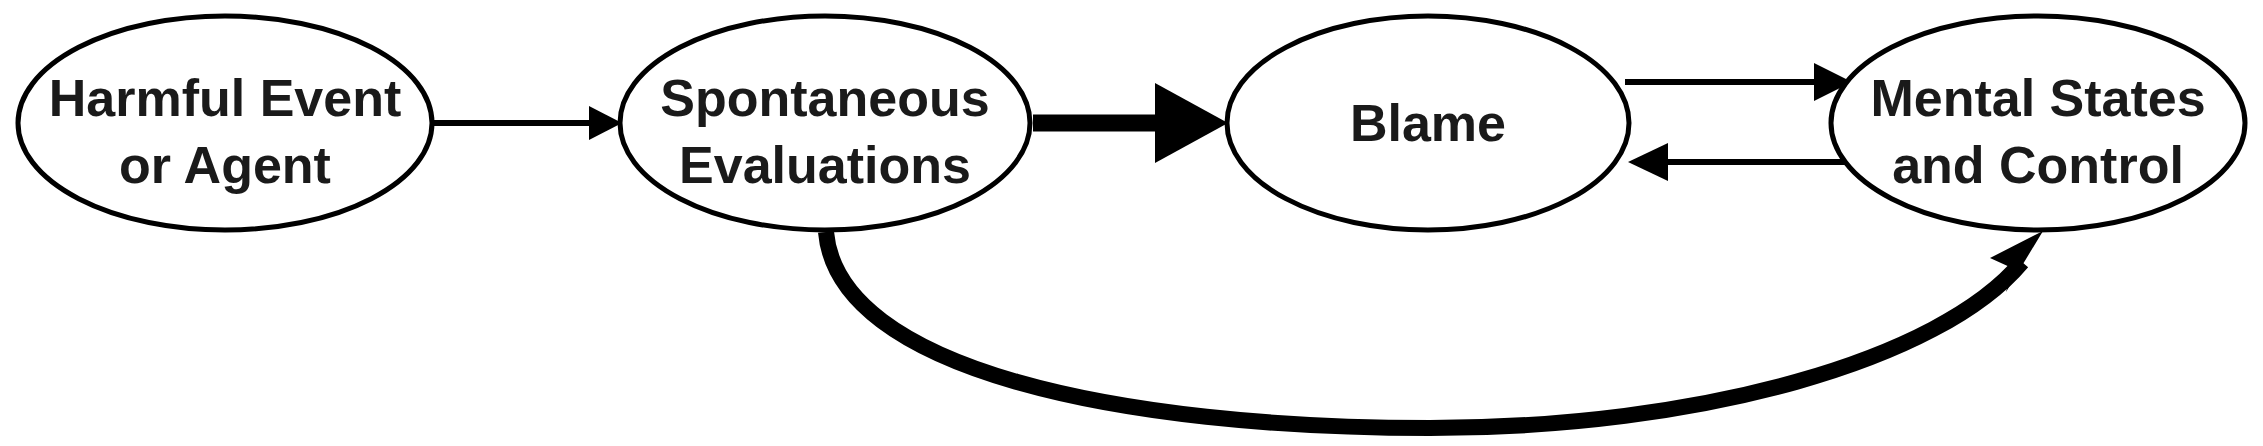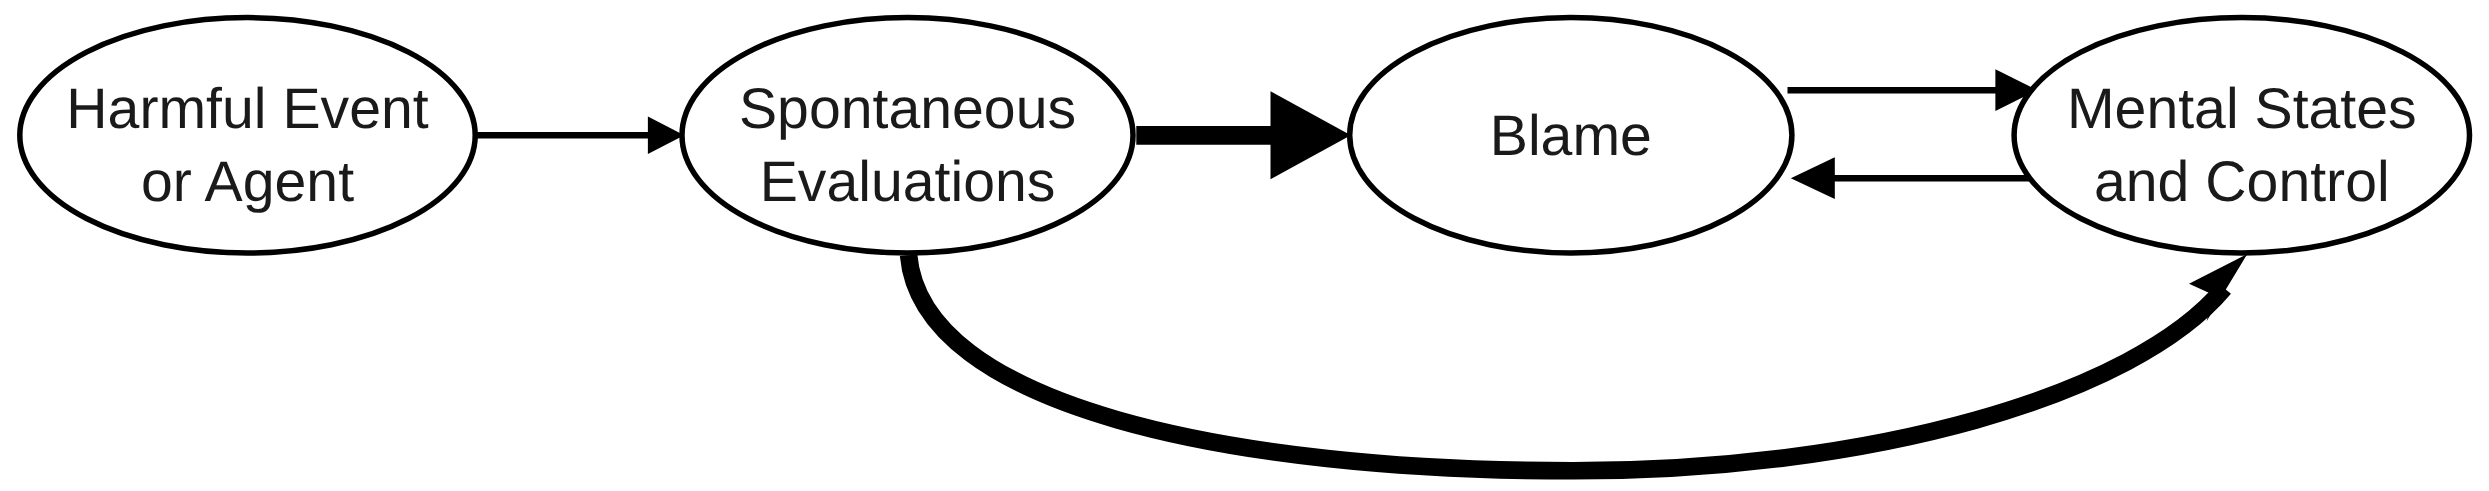--- a/index.html
+++ b/index.html
@@ -10,20 +10,21 @@
   }
   body {
     font-family: "Liberation Sans", sans-serif;
   }
   #diagram-root {
     position: relative;
     width: 2263px;
     height: 446px;
     background: #ffffff;
     overflow: hidden;
+    font-weight: bold;
   }
   #diagram-svg {
     display: block;
     width: 2263px;
     height: 446px;
   }
   .node-shape {
     fill: #ffffff;
     stroke: #000000;
     stroke-width: 5;

